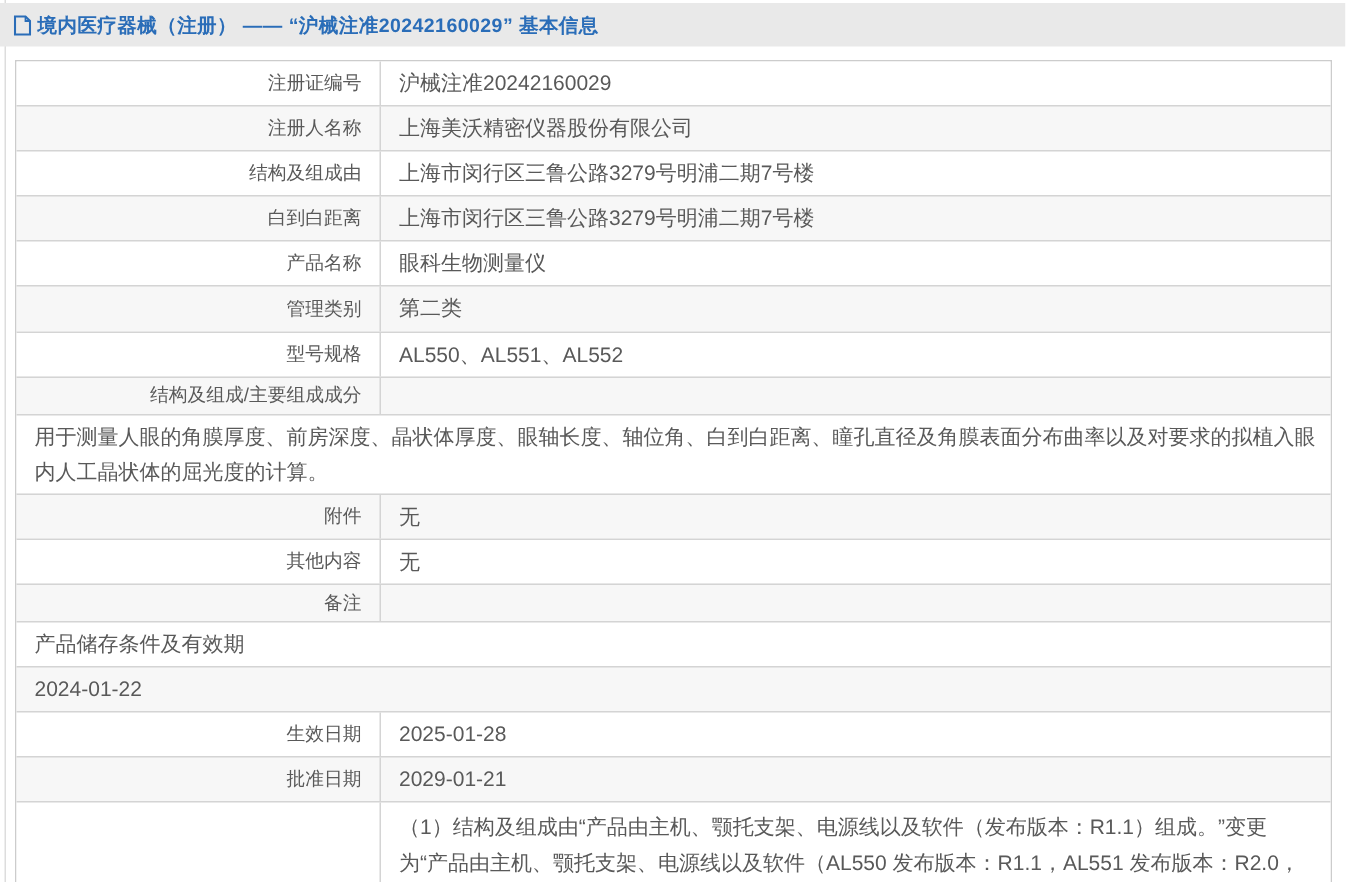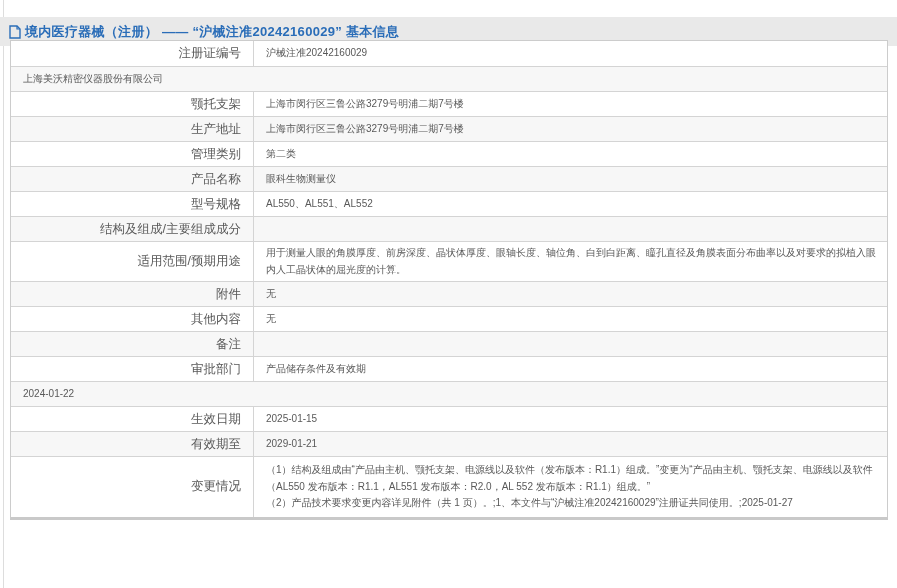--- a/index.html
+++ b/index.html
@@ -2,37 +2,37 @@
 <html><head>
 <meta charset="utf-8">
 <style>
   * { margin:0; padding:0; box-sizing:border-box; }
   html,body { width:897px; height:588px; overflow:hidden; background:#ffffff;
     font-family:"Liberation Sans","DejaVu Sans",sans-serif; }
   .page { position:relative; width:897px; height:588px; background:#ffffff; }
   .page-left-line { position:absolute; left:3px; top:0; bottom:0; width:1px; background:#dddddd; }
 
   
-  .header-band { position:absolute; left:0; top:17px; width:897px; height:29px;
+  .header-band { position:absolute; left:0; top:2px; width:897px; height:29px;
     background:#e9e9e9; display:flex; align-items:center; padding-left:9px; }
   .header-title { color:#2a6db8; font-size:13px; font-weight:bold; letter-spacing:.3px;
     display:flex; align-items:center; gap:4px; }
   .doc-icon { width:12px; height:14px; flex:0 0 auto; }
 
   
   .info-table { position:absolute; left:10px; top:40px; width:878px;
     border:1px solid #cccccc; border-bottom:3px solid #c9c9c9; background:#ffffff; }
   .row { display:flex; min-height:25px; align-items:stretch; background:#ffffff; }
   .row + .row { border-top:1px solid #d4d4d4; }
   .row:nth-child(even) { background:#f7f7f7; }
   .cell-label { width:243px; flex:0 0 243px; border-right:1px solid #d4d4d4;
     display:flex; align-items:center; justify-content:flex-end; gap:3px;
     padding:3px 12px 3px 4px; color:#595959; font-size:12.5px; }
   .cell-value { flex:1; display:flex; align-items:center;
-    padding:3px 10px 3px 12px; color:#595959; font-size:10px; line-height:1.65; }
+    padding:3px 10px 3px 12px; color:#595959; font-size:14px; line-height:1.65; }
   .cell-value.pre { white-space:pre-wrap; display:block; padding-top:5px; padding-bottom:5px; }
 </style>
 </head>
 <body>
 
 <div class="page">
   <div class="page-left-line"></div>
 
   <div class="header-band">
     <div class="header-title">
@@ -43,74 +43,73 @@
       <span>境内医疗器械（注册） —— “沪械注准20242160029” 基本信息</span>
     </div>
   </div>
 
   <div class="info-table">
     <div class="row">
         <div class="cell-label">注册证编号</div>
         <div class="cell-value">沪械注准20242160029</div>
       </div>
     <div class="row">
+        <div class="cell-label">注册人名称</div>
         <div class="cell-value">上海美沃精密仪器股份有限公司</div>
       </div>
     <div class="row">
-        <div class="cell-label">颚托支架</div>
+        <div class="cell-label">结构及组成由</div>
         <div class="cell-value">上海市闵行区三鲁公路3279号明浦二期7号楼</div>
       </div>
     <div class="row">
-        <div class="cell-label">生产地址</div>
+        <div class="cell-label">白到白距离</div>
         <div class="cell-value">上海市闵行区三鲁公路3279号明浦二期7号楼</div>
+      </div>
+    <div class="row">
+        <div class="cell-label">产品名称</div>
+        <div class="cell-value">眼科生物测量仪</div>
       </div>
     <div class="row">
         <div class="cell-label">管理类别</div>
         <div class="cell-value">第二类</div>
-      </div>
-    <div class="row">
-        <div class="cell-label">产品名称</div>
-        <div class="cell-value">眼科生物测量仪</div>
       </div>
     <div class="row">
         <div class="cell-label">型号规格</div>
         <div class="cell-value">AL550、AL551、AL552</div>
       </div>
     <div class="row">
         <div class="cell-label">结构及组成/主要组成成分</div>
       </div>
     <div class="row">
-        <div class="cell-label">适用范围/预期用途</div>
         <div class="cell-value">用于测量人眼的角膜厚度、前房深度、晶状体厚度、眼轴长度、轴位角、白到白距离、瞳孔直径及角膜表面分布曲率以及对要求的拟植入眼内人工晶状体的屈光度的计算。</div>
       </div>
     <div class="row">
         <div class="cell-label">附件</div>
         <div class="cell-value">无</div>
       </div>
     <div class="row">
         <div class="cell-label">其他内容</div>
         <div class="cell-value">无</div>
       </div>
     <div class="row">
         <div class="cell-label">备注</div>
         <div class="cell-value"></div>
       </div>
     <div class="row">
-        <div class="cell-label">审批部门</div>
         <div class="cell-value">产品储存条件及有效期</div>
       </div>
     <div class="row">
         <div class="cell-value">2024-01-22</div>
       </div>
     <div class="row">
         <div class="cell-label">生效日期</div>
-        <div class="cell-value">2025-01-15</div>
+        <div class="cell-value">2025-01-28</div>
       </div>
     <div class="row">
-        <div class="cell-label">有效期至</div>
+        <div class="cell-label">批准日期</div>
         <div class="cell-value">2029-01-21</div>
       </div>
     <div class="row">
         <div class="cell-label">变更情况</div>
         <div class="cell-value pre">（1）结构及组成由“产品由主机、颚托支架、电源线以及软件（发布版本：R1.1）组成。”变更为“产品由主机、颚托支架、电源线以及软件（AL550 发布版本：R1.1，AL551 发布版本：R2.0，AL 552 发布版本：R1.1）组成。”
 （2）产品技术要求变更内容详见附件（共 1 页）。;1、本文件与“沪械注准20242160029”注册证共同使用。;2025-01-27</div>
       </div>
 
   </div>
 </div>

